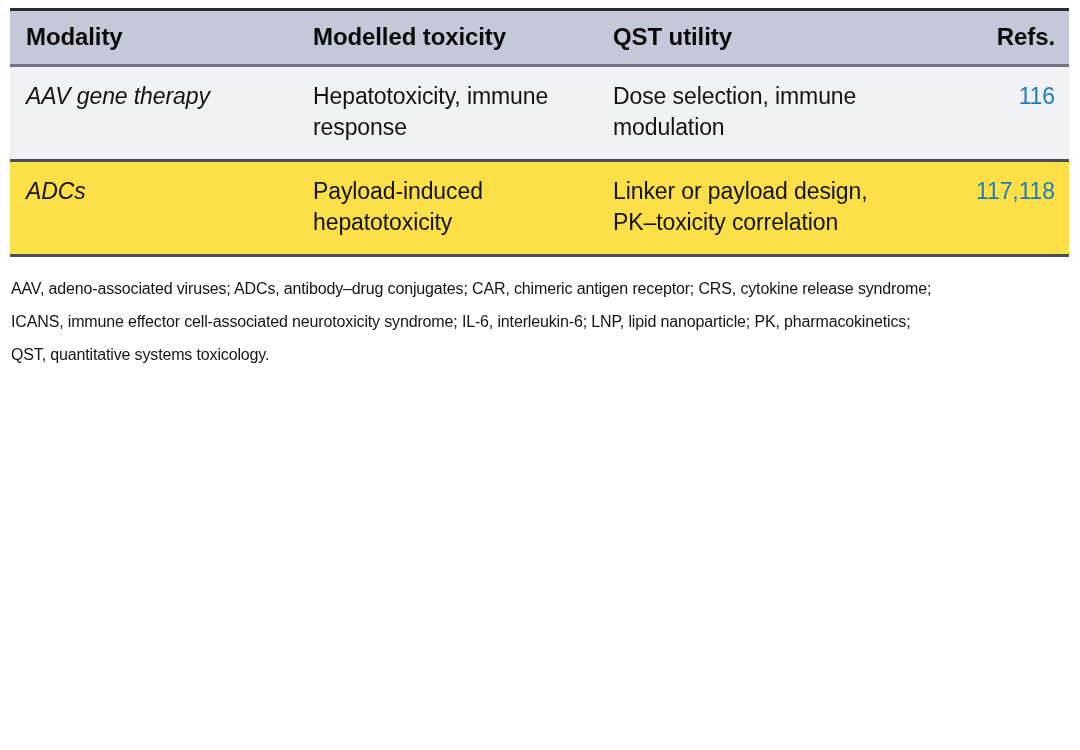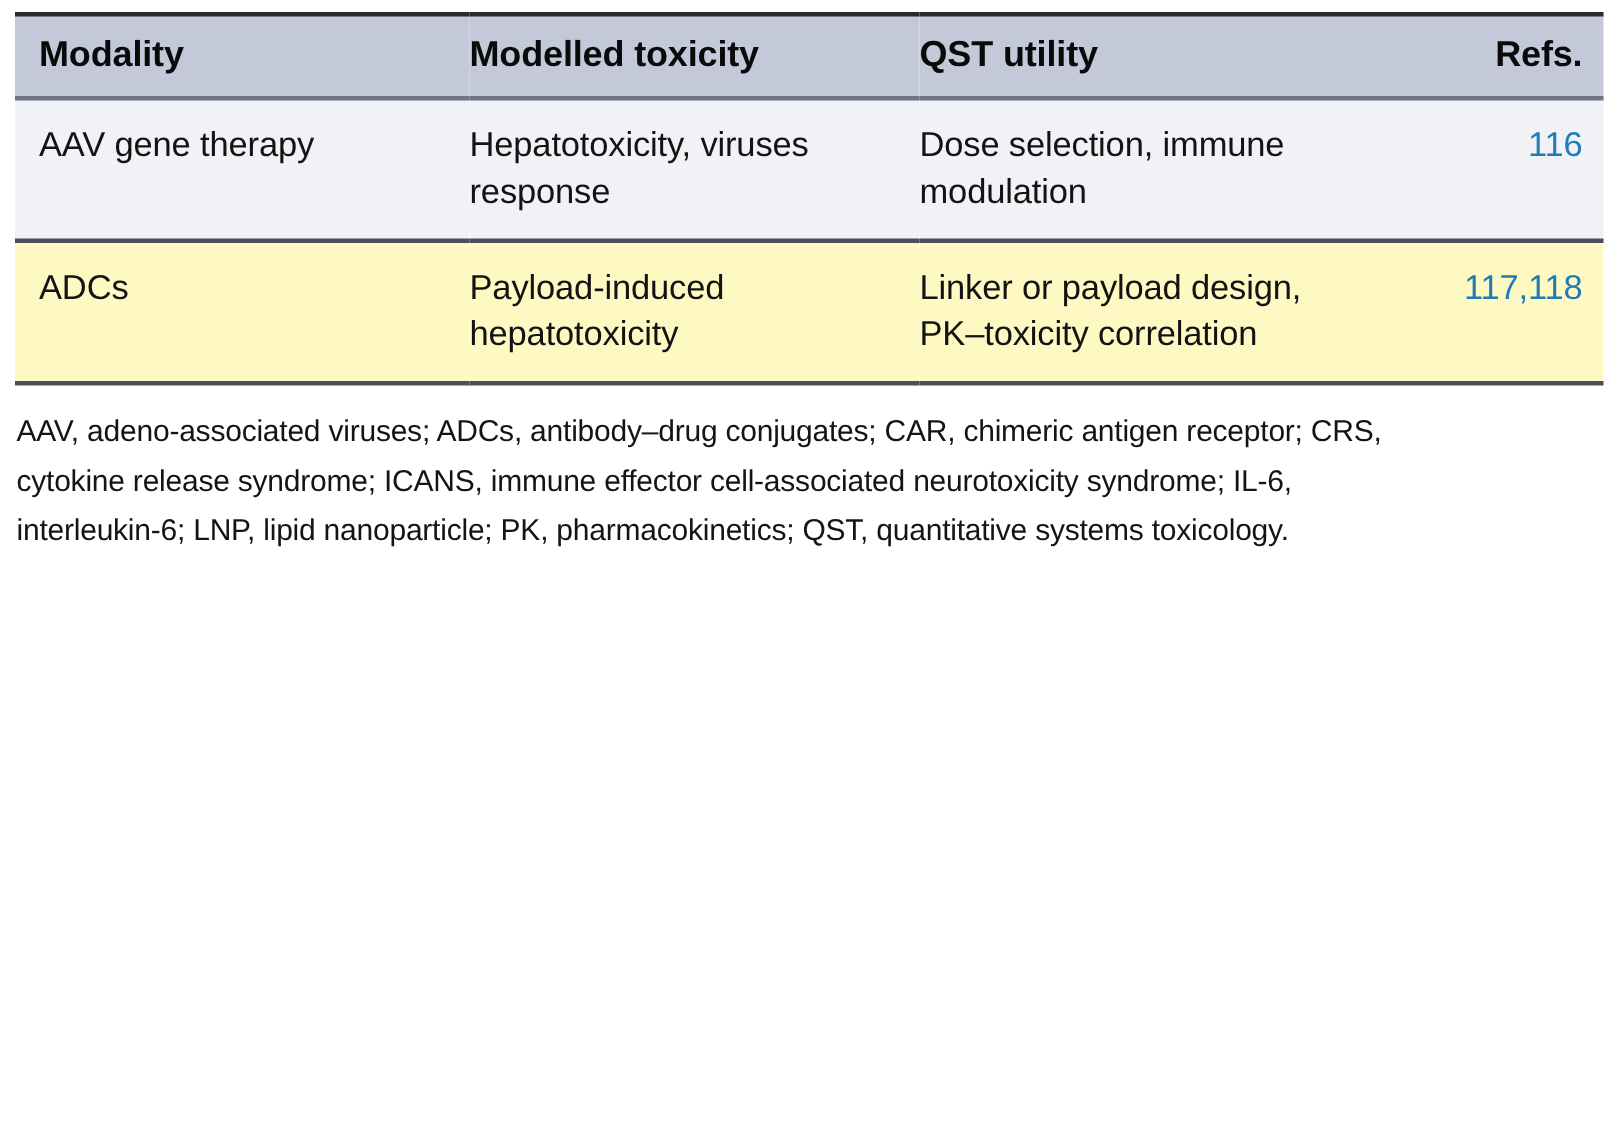--- a/index.html
+++ b/index.html
@@ -54,35 +54,35 @@
 
   tbody td {
     font-size: 23px;
     line-height: 31px;
     vertical-align: top;
     padding: 14px 0 16px 0;
     border-bottom: 3px solid #4a4f5c;
     color: #131313;
     letter-spacing: -0.1px;
   }
-  tbody td.first { padding-left: 16px; padding-right: 10px; }
+  tbody td.first { padding-left: 16px; padding-right: 10px; font-style: italic; }
   tbody td.mid   { padding-right: 14px; }
   tbody td.refs  {
     text-align: right;
     padding-right: 14px;
     color: #1f7cb4;
   }
 
   tbody tr.odd  td { background: #f1f2f6; }
-  tbody tr.even td { background: #fef9c3; margin-top: 29px; }
+  tbody tr.even td { background: #fde047; margin-top: 29px; }
   tbody tr.last td { border-bottom: 3px solid #2b2b2b; }
 
   .footnote {
     margin: 15px 0 0 1px;
-    font-size: 20px;
+    font-size: 16px;
     line-height: 33px;
     color: #141414;
     letter-spacing: -0.15px;
     max-width: 1010px;
   }
 </style>
 </head>
 <body>
 
 <div class="page">
@@ -99,21 +99,21 @@
         <th class="first">Modality</th>
         <th>Modelled toxicity</th>
         <th>QST utility</th>
         <th class="refs">Refs.</th>
       </tr>
     </thead>
     <tbody>
 
       <tr class="odd">
         <td class="first">AAV gene therapy</td>
-        <td class="mid">Hepatotoxicity, viruses response</td>
+        <td class="mid">Hepatotoxicity, immune response</td>
         <td class="mid">Dose selection, immune modulation</td>
         <td class="refs">116</td>
       </tr>
 
       <tr class="even">
         <td class="first">ADCs</td>
         <td class="mid">Payload-induced hepatotoxicity</td>
         <td class="mid">Linker or payload design, PK–toxicity correlation</td>
         <td class="refs">117,118</td>
       </tr>

